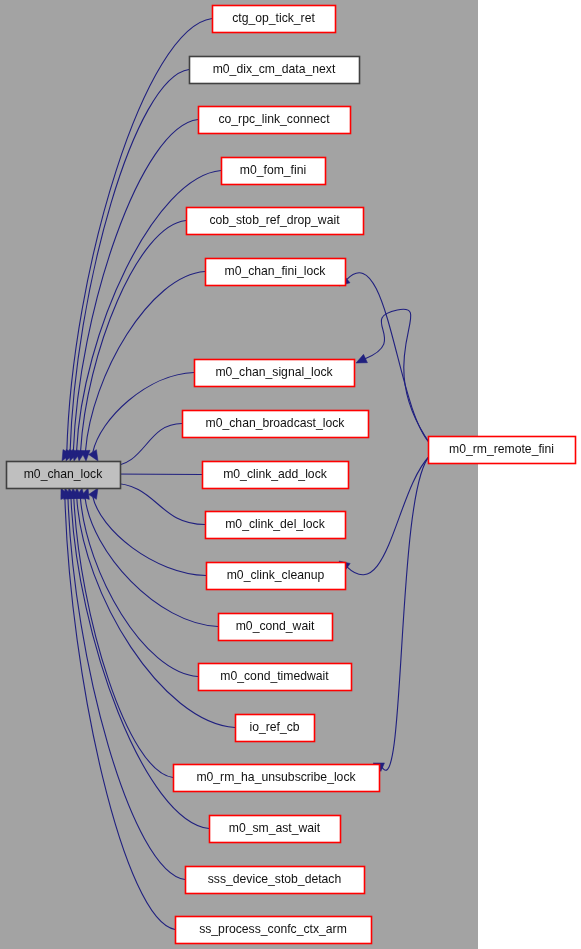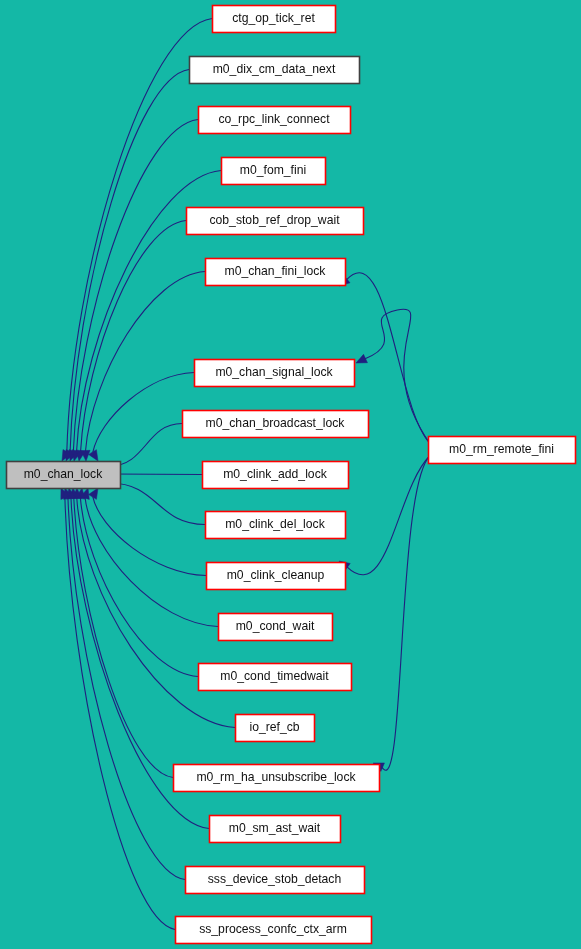--- a/index.html
+++ b/index.html
@@ -9,23 +9,23 @@
     background: #ffffff;
   }
   body {
     width: 581px;
     height: 949px;
     overflow: hidden;
     font-family: "Liberation Sans", sans-serif;
   }
   #graph-root {
     position: relative;
-    width: 581px;
+    width: 478px;
     height: 949px;
-    background: #14b8a6;
+    background: #a3a3a3;
   }
   svg.graph-canvas {
     position: absolute;
     left: 0;
     top: 0;
     width: 581px;
     height: 949px;
     display: block;
   }
   .edge-path {

